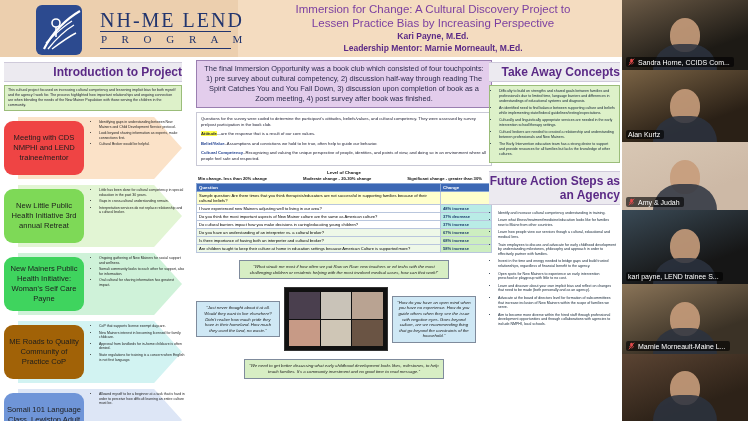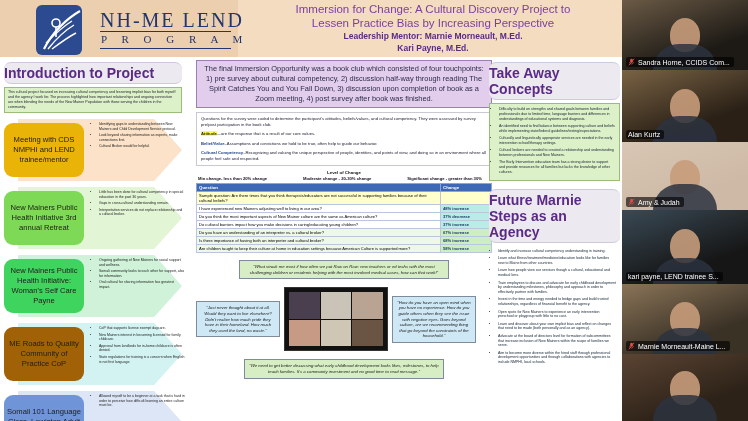--- a/index.html
+++ b/index.html
@@ -17,22 +17,22 @@
   .lendSub{position:absolute;left:101px;top:33px;font-family:"Liberation Serif",serif;
       font-size:11px;letter-spacing:6px;color:#22356e;text-align:center;}
   .lendRule{position:absolute;left:100px;top:31px;width:131px;height:1px;background:#22356e;}
   .lendRule2{position:absolute;left:100px;top:48px;width:131px;height:1px;background:#22356e;}
 
   #titleBlock{position:absolute;left:244px;top:2px;width:378px;text-align:center;color:#5b2a86;}
   #titleBlock .t1{font-size:11.5px;line-height:14px;color:#7b3fa0;}
   #titleBlock .t2{font-size:8.5px;font-weight:bold;line-height:11px;color:#5b2a86;margin-top:1px;}
 
   
-  .colHead{font-size:14px;font-weight:bold;color:#5b2a86;text-align:left;
-           background:#eceaf0;padding:2px 0;border-top:1px solid #cfcada;border-bottom:1px solid #cfcada;border-radius:7px;}
+  .colHead{font-size:12px;font-weight:bold;color:#5b2a86;text-align:right;
+           background:#eceaf0;padding:2px 0;border-top:1px solid #cfcada;border-bottom:1px solid #cfcada;}
   #colLeft{position:absolute;left:4px;top:62px;width:178px;}
   #colMid{position:absolute;left:196px;top:60px;width:296px;}
   #colRight{position:absolute;left:489px;top:62px;width:131px;}
 
   .introBox{margin-top:3px;background:#ddf1c9;border:1px solid #9bbd7a;padding:2px 3px;
             font-size:3.6px;line-height:5px;color:#223;}
 
   .arrowRow{position:relative;margin-top:6px;height:62px;}
   .arrowBody{position:absolute;left:14px;top:0;right:0;height:62px;}
   .arrowShape{position:absolute;left:0;top:0;width:100%;height:100%;
@@ -96,45 +96,45 @@
         <path d="M22 24 L22 34" stroke="#fff" stroke-width="1.6"></path>
       </svg>
       <div class="lendRule"></div>
       <div class="lendTitle">NH-ME LEND</div>
       <div class="lendRule2"></div>
       <div class="lendSub">P R O G R A M</div>
 
       <div id="titleBlock">
         <div class="t1">Immersion for Change: A Cultural Discovery Project to</div>
         <div class="t1">Lessen Practice Bias by Increasing Perspective</div>
+        <div class="t2">Kari Payne, M.Ed.</div>
         <div class="t2">Leadership Mentor: Marnie Morneault, M.Ed.</div>
-        <div class="t2">Kari Payne, M.Ed.</div>
       </div>
     </div>
 
     <div id="colLeft">
       <div class="colHead">Introduction to Project</div>
       <div class="introBox">This cultural project focused on increasing cultural competency and lessening implicit bias for both myself and the agency I work for. The process highlighted how important relationships and ongoing connection are when blending the needs of the New Mainer Population with those serving the children in the community.</div>
       <div id="oppList">
           <div class="arrowRow">
             <div class="arrowBody">
               <div class="arrowShape" style="background: rgb(251, 226, 200);"></div>
             </div>
-            <div class="pill" style="background: #eab308;">Meeting with CDS NMPHI and LEND trainee/mentor</div>
+            <div class="pill" style="background: #ef4444;">Meeting with CDS NMPHI and LEND trainee/mentor</div>
             <ul class="bul">
               <li>Identifying gaps in understanding between New Mainers and Child Development Service protocol.</li>
               <li>Look beyond sharing information as experts, make connections first.</li>
               <li>Cultural Broker would be helpful.</li>
             </ul>
           </div>
           <div class="arrowRow">
             <div class="arrowBody">
               <div class="arrowShape" style="background: rgb(226, 245, 212);"></div>
             </div>
-            <div class="pill" style="background: rgb(126, 217, 87);">New Mainers Public Health Initiative 3rd annual Retreat</div>
+            <div class="pill" style="background: rgb(126, 217, 87);">New Little Public Health Initiative 3rd annual Retreat</div>
             <ul class="bul">
               <li>Little has been done for cultural competency in special education in the past 30 years.</li>
               <li>Gaps in cross-cultural understanding remain.</li>
               <li>Interpretation services do not replace relationship and a cultural broker.</li>
             </ul>
           </div>
           <div class="arrowRow">
             <div class="arrowBody">
               <div class="arrowShape" style="background: rgb(207, 242, 217);"></div>
             </div>
@@ -259,21 +259,21 @@
       <div class="colHead">Take Away Concepts</div>
       <div class="takeBox">
         <ul id="takeList">
             <li>Difficulty to build on strengths and shared goals between families and professionals due to limited time, language barriers and differences in understandings of educational systems and diagnosis.</li>
             <li>An identified need to find balance between supporting culture and beliefs while implementing state/federal guidelines/testing/expectations.</li>
             <li>Culturally and linguistically appropriate services are needed in the early intervention school/therapy settings.</li>
             <li>Cultural brokers are needed to created a relationship and understanding between professionals and New Mainers.</li>
             <li>The Early Intervention education team has a strong desire to support and provide resources for all families but lacks the knowledge of other cultures.</li>
           </ul>
       </div>
-      <div class="colHead" style="margin-top:8px;">Future Marnie Steps as an Agency</div>
+      <div class="colHead" style="margin-top:8px;">Future Action Steps as an Agency</div>
       <div class="futBox">
         <ul id="futList">
             <li>Identify and increase cultural competency understanding in training.</li>
             <li>Learn what illness/treatment/medicine/education looks like for families new to Maine from other countries.</li>
             <li>Learn how people view our services though a cultural, educational and medical lens.</li>
             <li>Train employees to discuss and advocate for early childhood development by understanding milestones, philosophy and approach in order to effectively partner with families.</li>
             <li>Invest in the time and energy needed to bridge gaps and build trusted relationships, regardless of financial benefit to the agency.</li>
             <li>Open spots for New Mainers to experience an early intervention preschool or playgroup with little to no cost.</li>
             <li>Learn and discover about your own implicit bias and reflect on changes that need to be made (both personally and as an agency).</li>
             <li>Advocate at the board of directors level for formation of subcommittees that increase inclusion of New Mainers within the scope of families we serve.</li>

